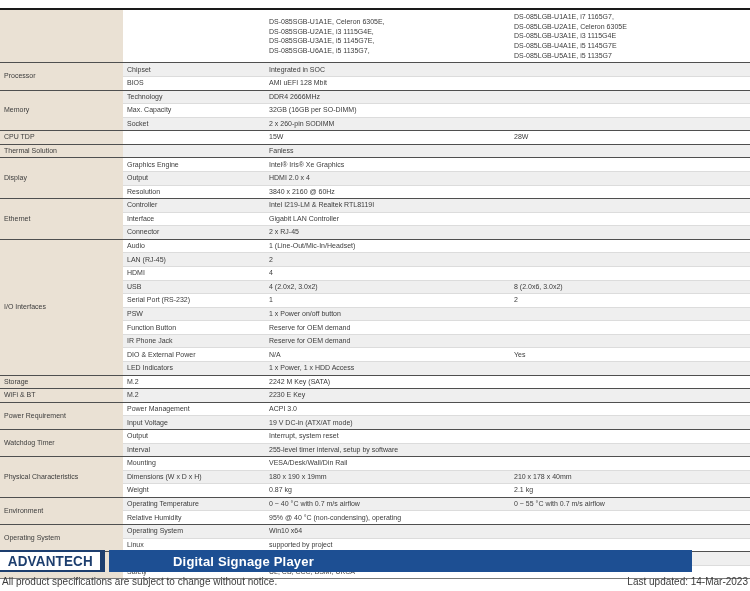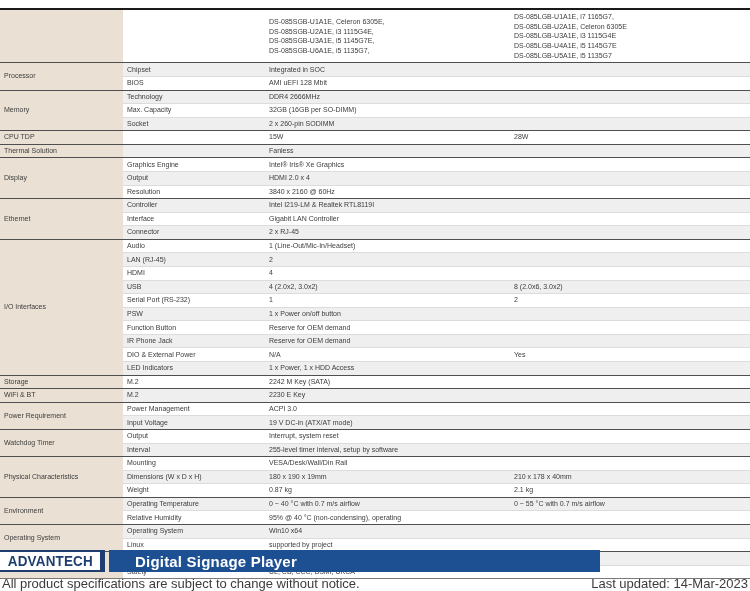--- a/index.html
+++ b/index.html
@@ -39,45 +39,45 @@
   }
   td.stripe-g{background:var(--stripe-gray);}
   td.stripe-w{background:#ffffff;}
   tr.group-start td{border-top:1px solid var(--line-dark);}
   tr.inner td{border-top:1px solid var(--line-light);}
   tr.hdr-row td{height:50px;background:#ffffff;vertical-align:middle;}
   tr.hdr-row td.cat{background:var(--category-beige);}
   .model-line{font-size:7px;line-height:9.6px;white-space:nowrap;}
   
   .footer-bar{
-    position:absolute;left:0;top:550px;width:600px;height:22px;
+    position:absolute;left:0;top:550px;width:692px;height:22px;
     display:flex;align-items:stretch;
   }
   .logo-box{
     width:100px;
     border-top:2px solid var(--brand-navy);
     border-bottom:2px solid var(--brand-navy);
     background:#ffffff;
     display:flex;align-items:center;justify-content:center;
   }
   .logo-text{
     font-size:14px;font-weight:bold;color:var(--brand-navy);
     letter-spacing:0.2px;transform:scaleX(0.96);
   }
   .logo-divider{width:5px;background:var(--brand-navy);margin-right:4px;}
   .product-bar{
     flex:1;background:var(--bar-blue);
     display:flex;align-items:center;
     padding-left:26px;
   }
-  .product-bar span{color:#ffffff;font-weight:bold;font-size:15px;letter-spacing:0.2px;}
+  .product-bar span{color:#ffffff;font-weight:bold;font-size:13px;letter-spacing:0.2px;margin-left:38px;}
   .footer-note{
     position:absolute;left:0;top:576px;width:750px;
     display:flex;justify-content:space-between;
-    font-size:13px;color:var(--text-color);
+    font-size:10px;color:var(--text-color);
     padding:0 2px;
   }
 </style>
 </head>
 <body>
 
 <table class="spec">
   <colgroup>
     <col style="width:123px">
     <col style="width:142px">

